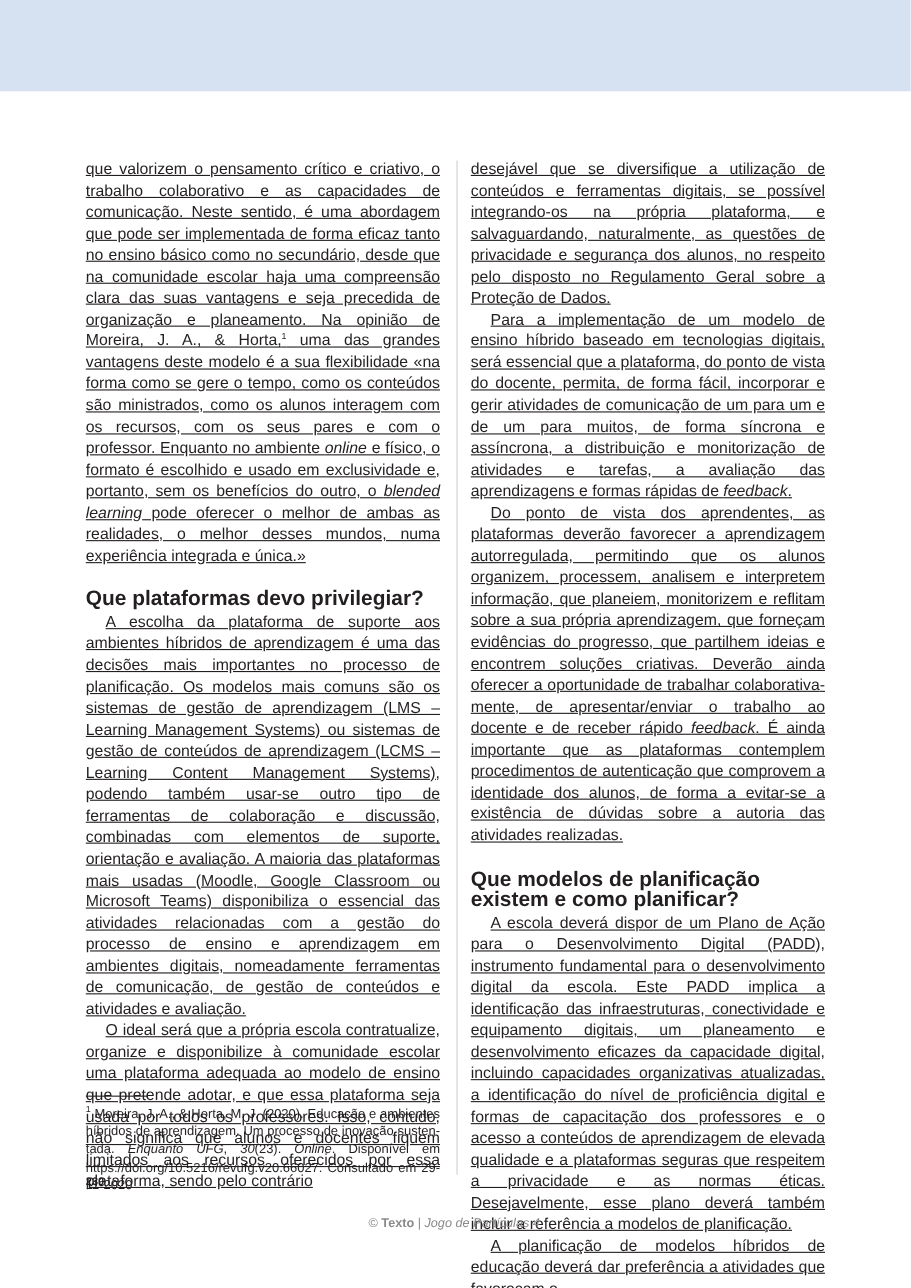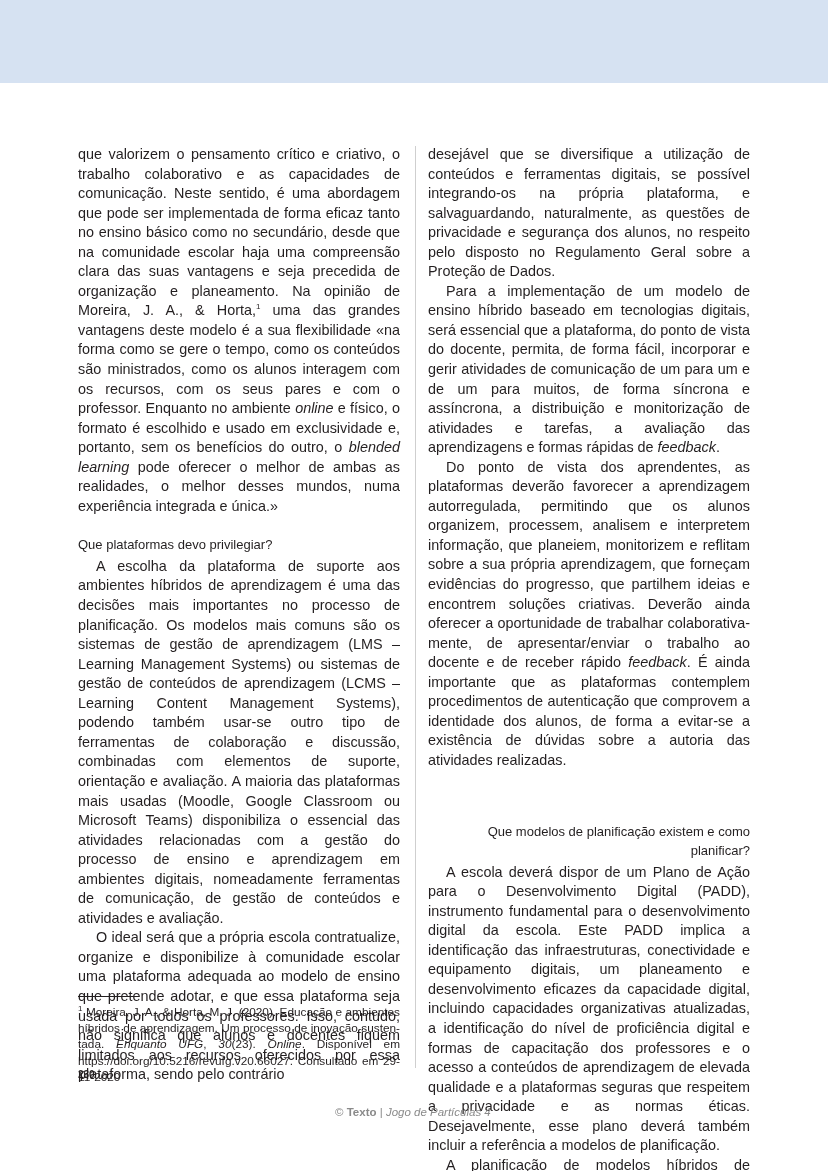--- a/index.html
+++ b/index.html
@@ -12,24 +12,24 @@
     }
     .column {
       position: absolute; top: 145px; width: 322px;
       font-size: 14.4px; line-height: 19.55px; text-align: justify; hyphens: manual;
     }
     .col-left { left: 78px; }
     .col-right { left: 428px; }
     .divider {
       position: absolute; left: 415px; top: 146px; width: 1px; height: 922px; background: #cfcfcf;
     }
-    p { margin: 0; }
+    p { margin: 0; text-decoration: underline; }
     p.indent { text-indent: 18px; }
     h2 {
-      font-size: 13px; line-height: 19.55px; margin: 0; font-weight: normal;
+      font-size: 19px; line-height: 19.55px; margin: 0; font-weight: bold;
     }
     .gap-before-heading { height: 19px; }
     .gap-small { height: 2px; }
     em { font-style: italic; }
     sup { font-size: 8px; line-height: 0; vertical-align: super; }
     .footnote-rule {
       position: absolute; left: 78px; top: 996px; width: 56px; height: 1px; background: #231f20;
     }
     .footnote {
       position: absolute; left: 78px; top: 1004px; width: 322px;
@@ -60,20 +60,20 @@
 <div class="divider"></div>
 
 <div class="footnote-rule"></div>
 <div class="footnote"><sup>1</sup><span> Moreira, J. A., &amp; Horta, M. J. (2020). Educação e ambientes híbridos de aprendizagem. Um processo de inovação susten­tada. </span><em>Enquanto UFG</em><span>, </span><em>30</em><span>(23). </span><em>Online</em><span>. Disponível em https://doi.org/10.5216/revufg.v20.66027. Consultado em 29-11-2020</span></div>
 
 <div class="column col-right">
   <p>desejável que se diversifique a utilização de conteú­dos e ferramentas digitais, se possível integrando-os na própria plataforma, e salvaguardando, natural­mente, as questões de privacidade e segurança dos alunos, no respeito pelo disposto no Regulamento Geral sobre a Proteção de Dados.</p>
   <p class="indent"><span>Para a implementação de um modelo de ensino híbrido baseado em tecnologias digitais, será essen­cial que a plataforma, do ponto de vista do docente, permita, de forma fácil, incorporar e gerir atividades de comunicação de um para um e de um para mui­tos, de forma síncrona e assíncrona, a distribuição e monitorização de atividades e tarefas, a avaliação das aprendizagens e formas rápidas de </span><em>feedback</em><span>.</span></p>
   <p class="indent"><span>Do ponto de vista dos aprendentes, as plataformas deverão favorecer a aprendizagem autorregulada, permitindo que os alunos organizem, processem, ana­lisem e interpretem informação, que planeiem, moni­torizem e reflitam sobre a sua própria aprendizagem, que forneçam evidências do progresso, que partilhem ideias e encontrem soluções criativas. Deverão ainda oferecer a oportunidade de trabalhar colaborativa­mente, de apresentar/enviar o trabalho ao docente e de receber rápido </span><em>feedback</em><span>. É ainda importante que as plataformas contemplem procedimentos de auten­ticação que comprovem a identidade dos alunos, de forma a evitar-se a existência de dúvidas sobre a auto­ria das atividades realizadas.</span></p>
   <div class="gap-before-heading"></div>
-  <h2 style="text-align:right;margin-top:32px;">Que modelos de planificação existem e como planificar?</h2>
+  <h2 style="text-align:left;">Que modelos de planificação existem e como planificar?</h2>
   <div class="gap-small"></div>
   <p class="indent">A escola deverá dispor de um Plano de Ação para o Desenvolvimento Digital (PADD), instrumento fun­damental para o desenvolvimento digital da escola. Este PADD implica a identificação das infraestru­turas, conectividade e equipamento digitais, um planeamento e desenvolvimento eficazes da capa­cidade digital, incluindo capacidades organizativas atualizadas, a identificação do nível de proficiência digital e formas de capacitação dos professores e o acesso a conteúdos de aprendizagem de elevada qualidade e a plataformas seguras que respeitem a privacidade e as normas éticas. Desejavelmente, esse plano deverá também incluir a referência a modelos de planificação.</p>
   <p class="indent">A planificação de modelos híbridos de educação deverá dar preferência a atividades que favoreçam o</p>
 </div>
 
 <div class="page-number">230</div>
 <div class="footer-credit"><span>© </span><b>Texto</b><span> | </span><em>Jogo de Partículas 4</em></div>
 
 </body></html>

